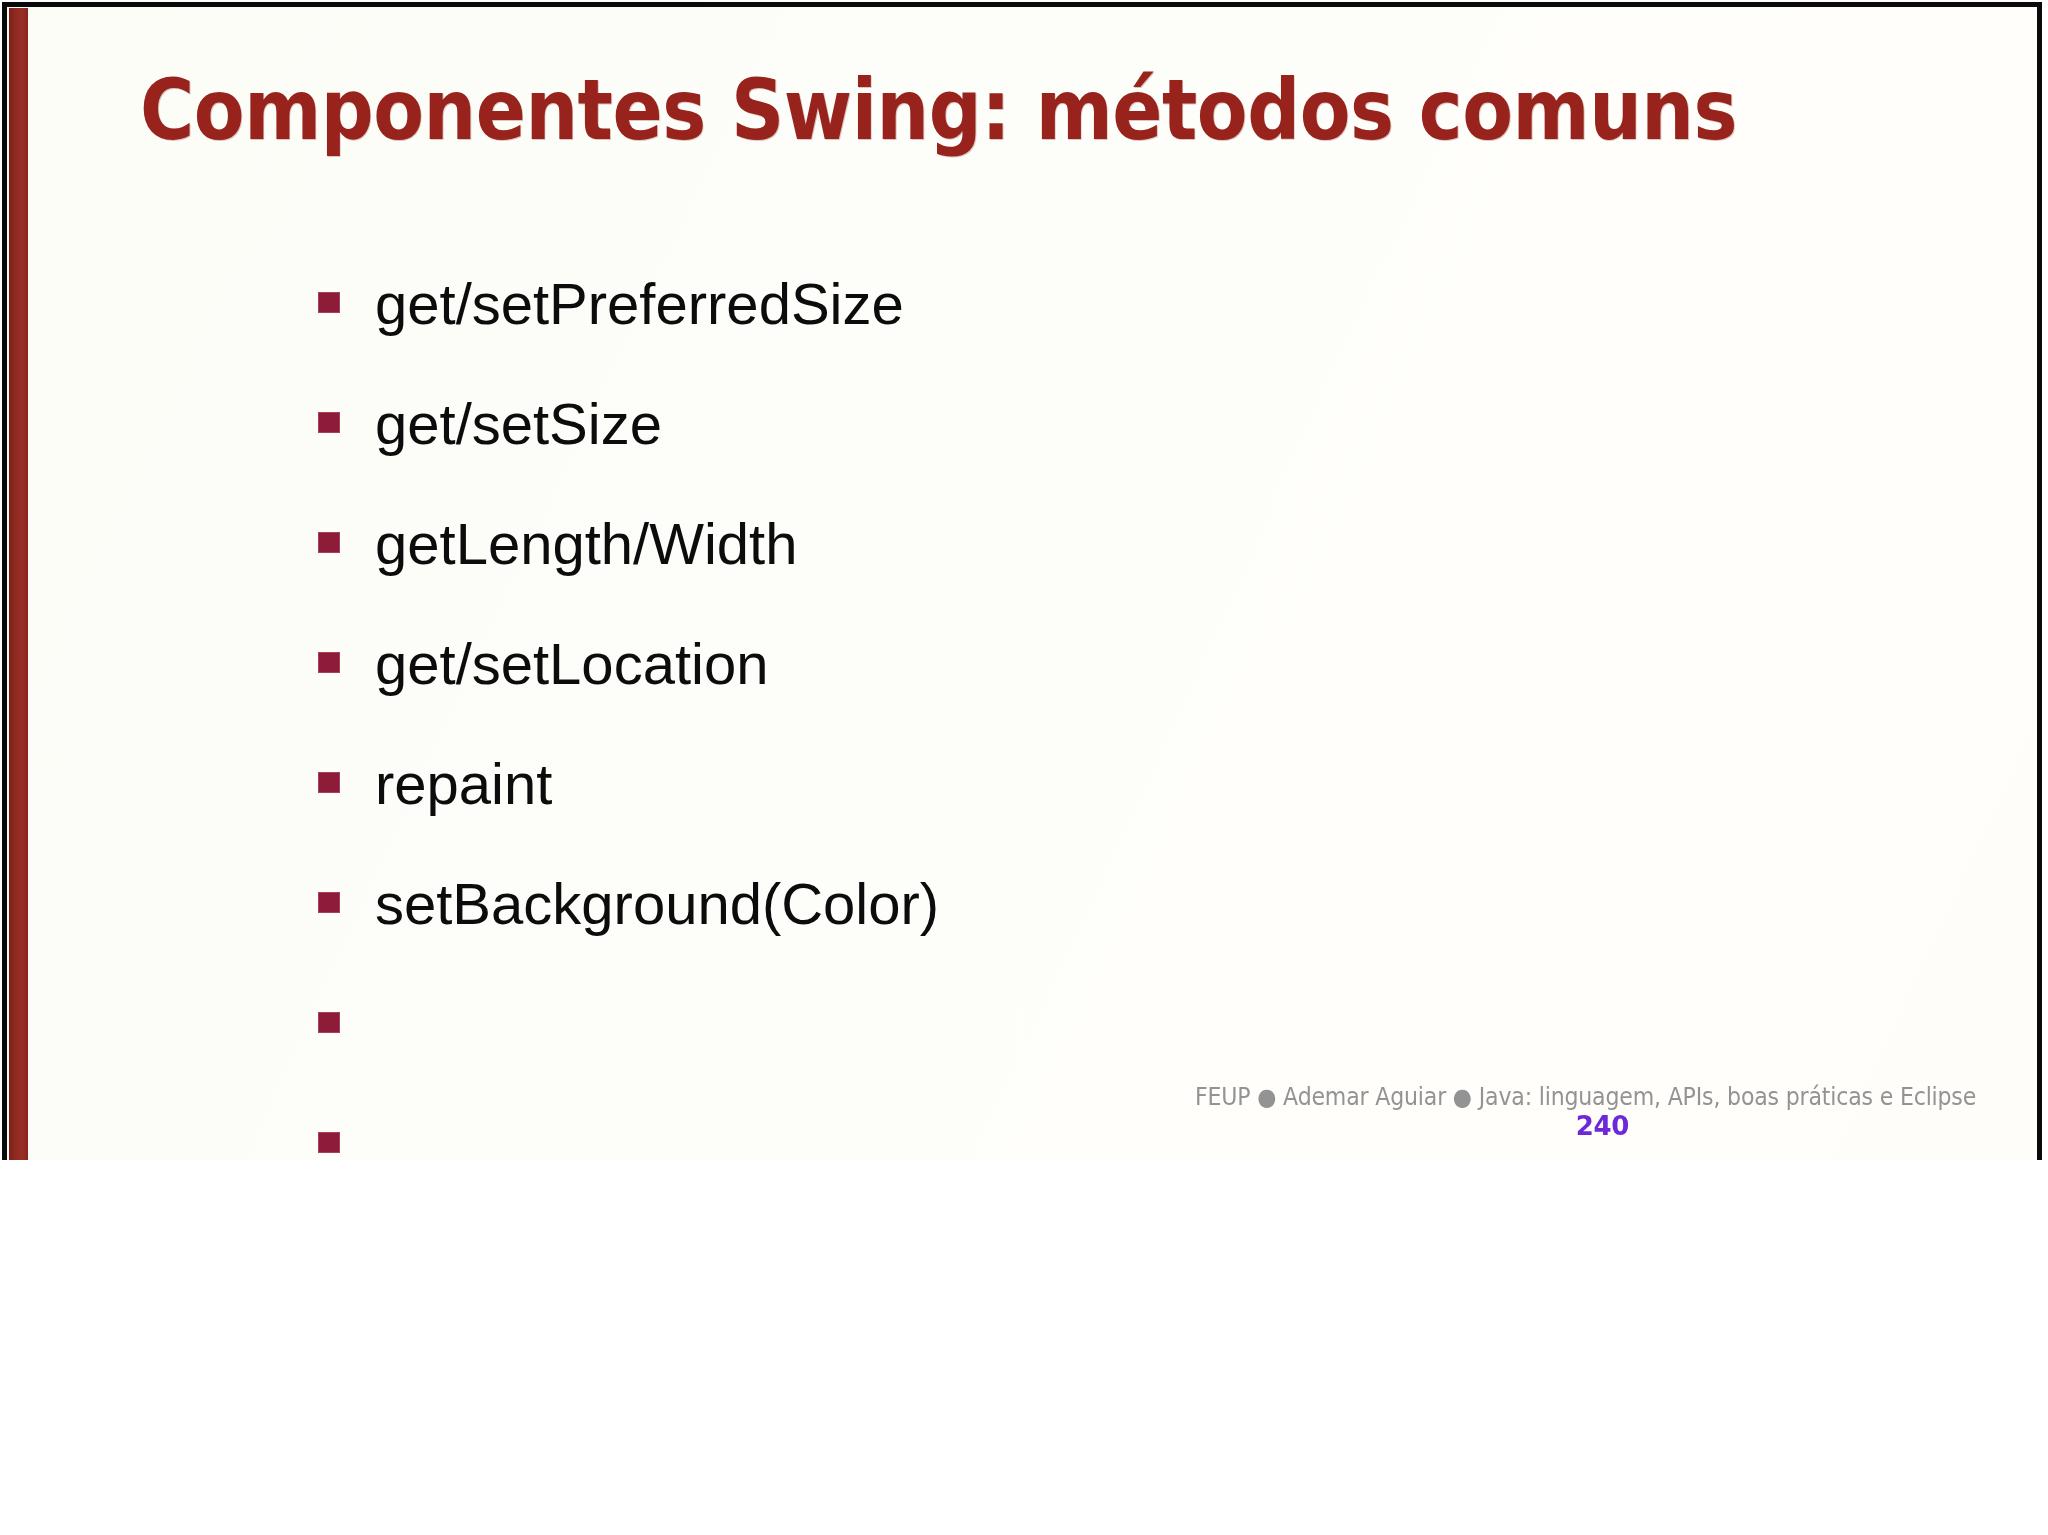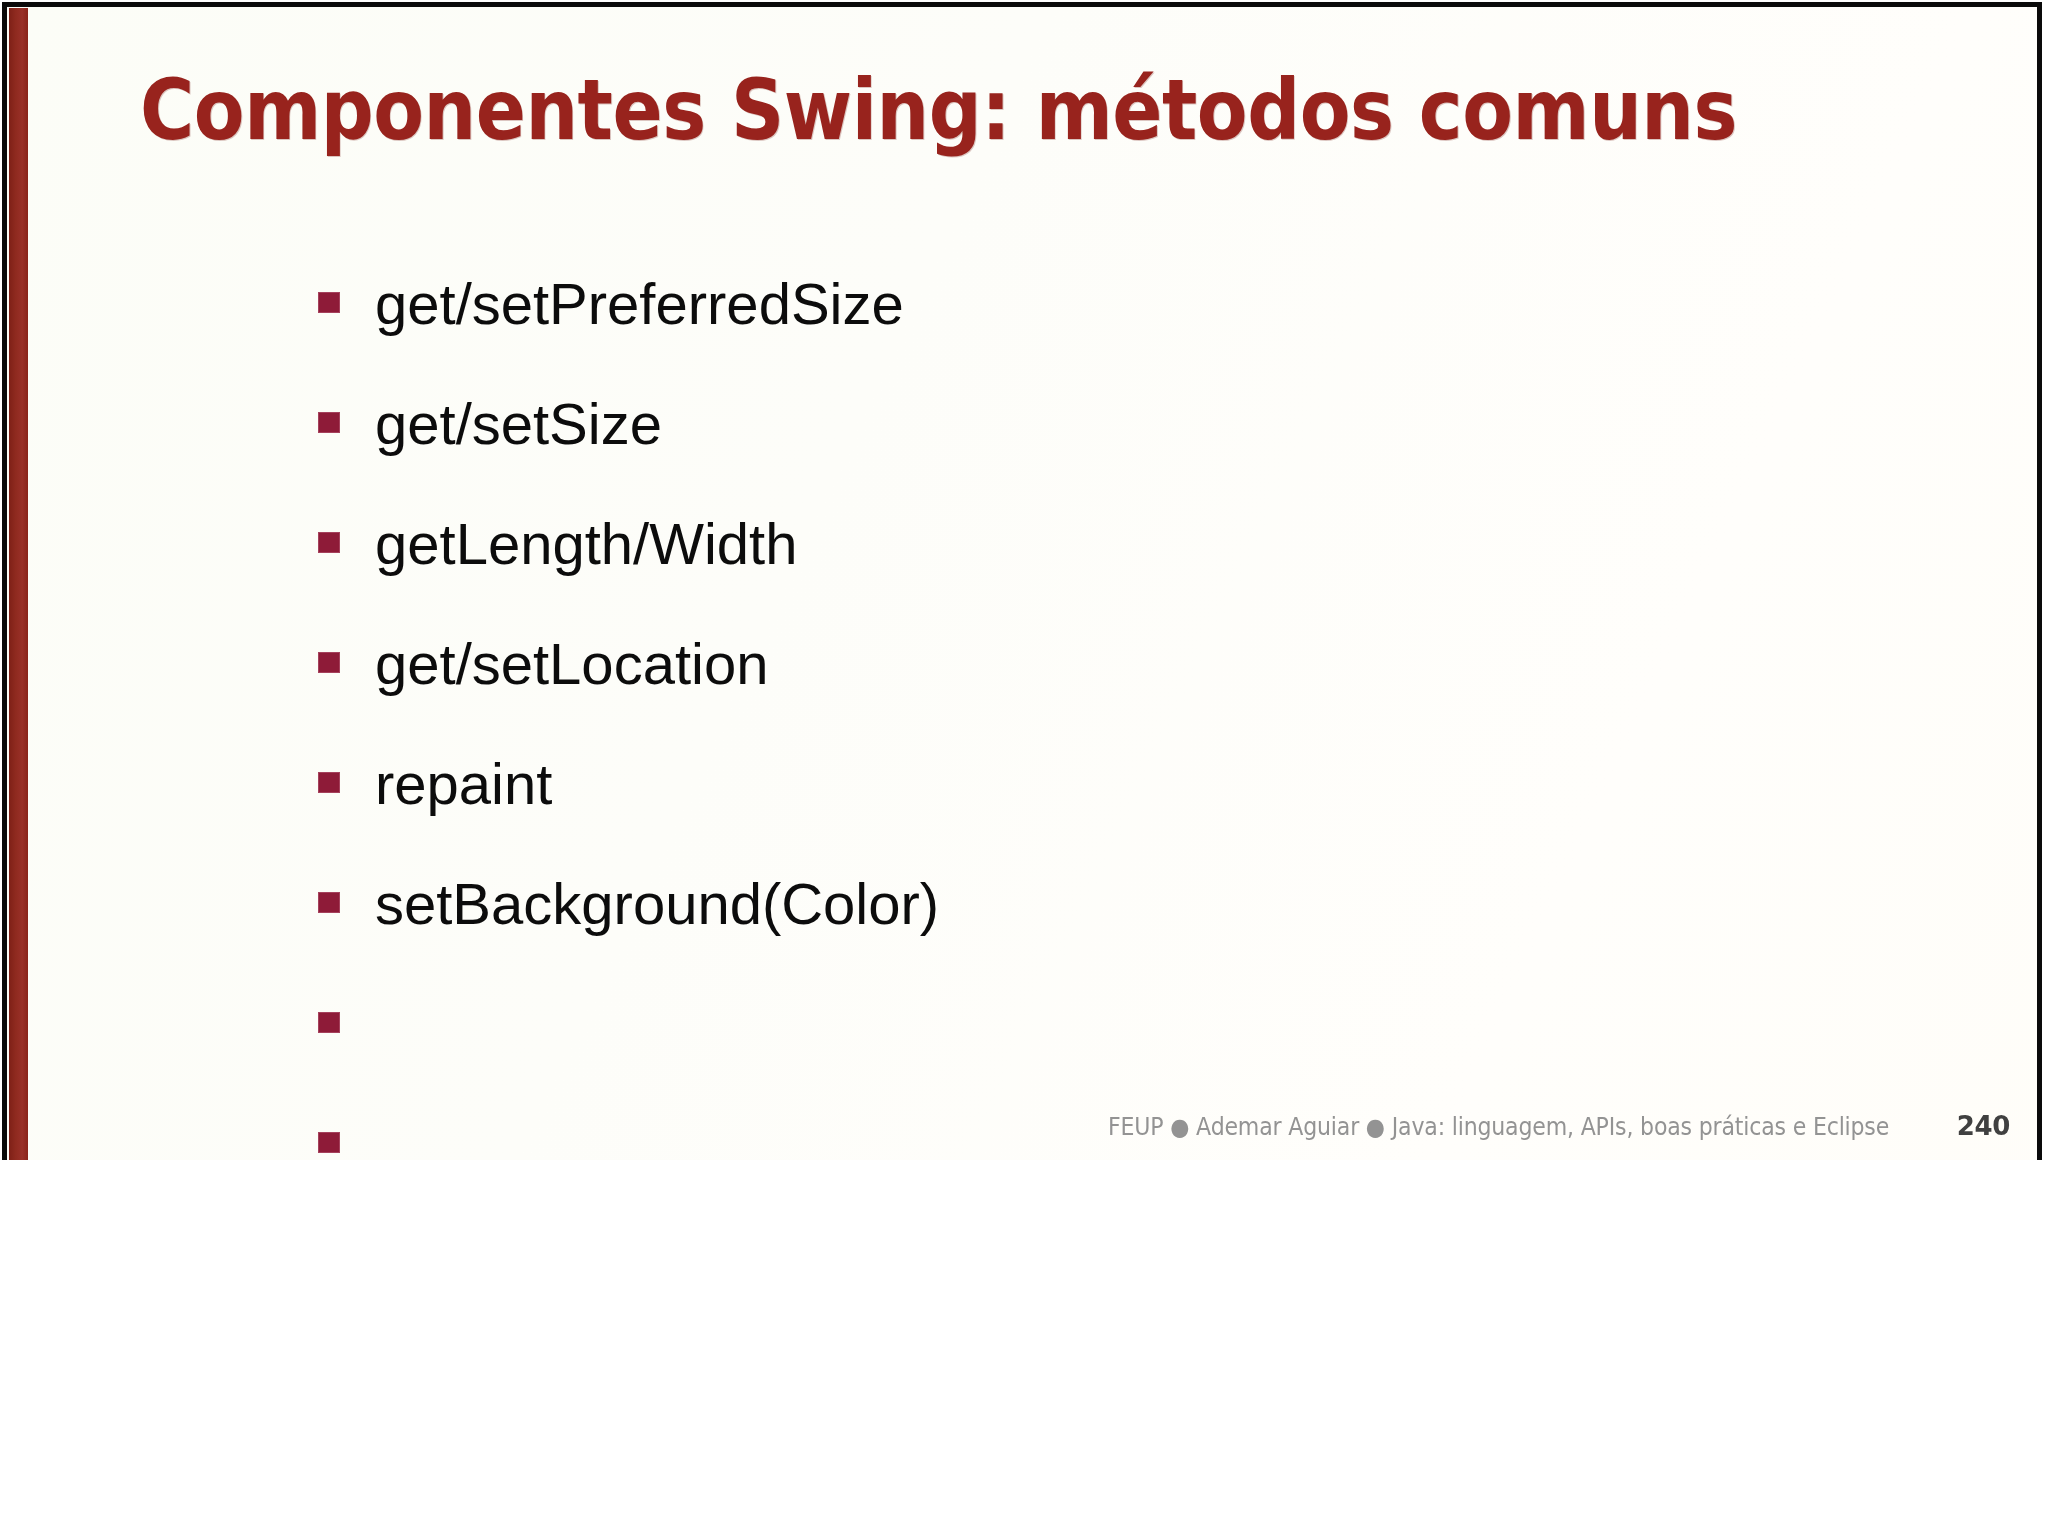--- a/index.html
+++ b/index.html
@@ -107,34 +107,35 @@
     line-height: 70px;
     white-space: nowrap;
   }
 
   
   .footer {
     position: absolute;
     right: 38px;
     bottom: 19px;
     display: flex;
-    align-items: flex-end;
+    align-items: center;
     white-space: nowrap;
+    flex-direction: column;
   }
   .footer-text {
     color: #939393;
     font-family: "DejaVu Sans", sans-serif;
     font-size: 24px;
     letter-spacing: -0.2px;
     transform: scaleX(0.92);
     transform-origin: right baseline;
   }
   .footer-page {
     margin-left: 34px;
-    color: #404040;
+    color: #6d28d9;
     font-family: "DejaVu Sans", sans-serif;
     font-weight: 700;
     font-size: 26px;
     letter-spacing: -0.3px;
   }
 </style>
 </head>
 <body>
 
 <div class="slide">

